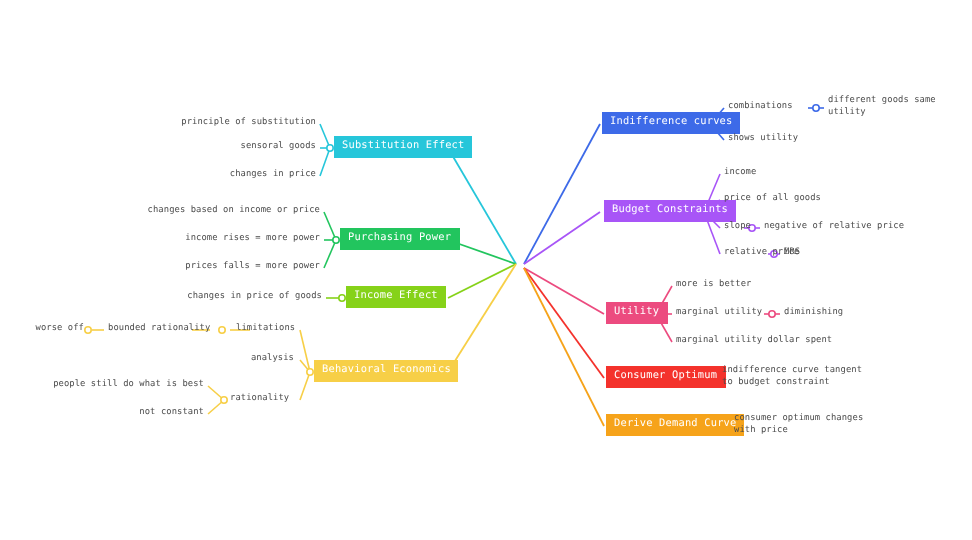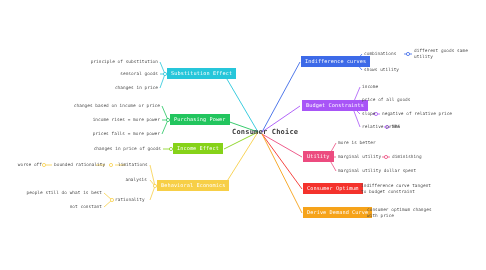--- a/index.html
+++ b/index.html
@@ -106,21 +106,20 @@
     <circle cx="328" cy="157" r="1.6" fill="#fff" stroke="#ec4b7f" stroke-width="0.8"></circle>
     <circle cx="386" cy="157" r="1.6" fill="#fff" stroke="#ec4b7f" stroke-width="0.8"></circle>
 
     <path d="M350,189 L358,189" fill="none" stroke="#f4322c" stroke-width="0.8"></path>
     <circle cx="354" cy="189" r="1.6" fill="#fff" stroke="#f4322c" stroke-width="0.8"></circle>
 
     <path d="M356,213 L364,213" fill="none" stroke="#f6a31a" stroke-width="0.8"></path>
     <circle cx="360" cy="213" r="1.6" fill="#fff" stroke="#f6a31a" stroke-width="0.8"></circle>
   </svg>
 
-  <div class="center" style="left:232px;top:128px;">Consumer Choice</div>
 
   <div class="node" style="left:167px;top:68px;background:#26c6da;">Substitution Effect</div>
   <div class="leaf r" style="left:58px;top:59px;width:100px;">principle of substitution</div>
   <div class="leaf r" style="left:58px;top:71px;width:100px;">sensoral goods</div>
   <div class="leaf r" style="left:58px;top:85px;width:100px;">changes in price</div>
 
   <div class="node" style="left:170px;top:114px;background:#22c55e;">Purchasing Power</div>
   <div class="leaf r" style="left:44px;top:103px;width:116px;">changes based on income or price</div>
   <div class="leaf r" style="left:44px;top:117px;width:116px;">income rises = more power</div>
   <div class="leaf r" style="left:44px;top:131px;width:116px;">prices falls = more power</div>

